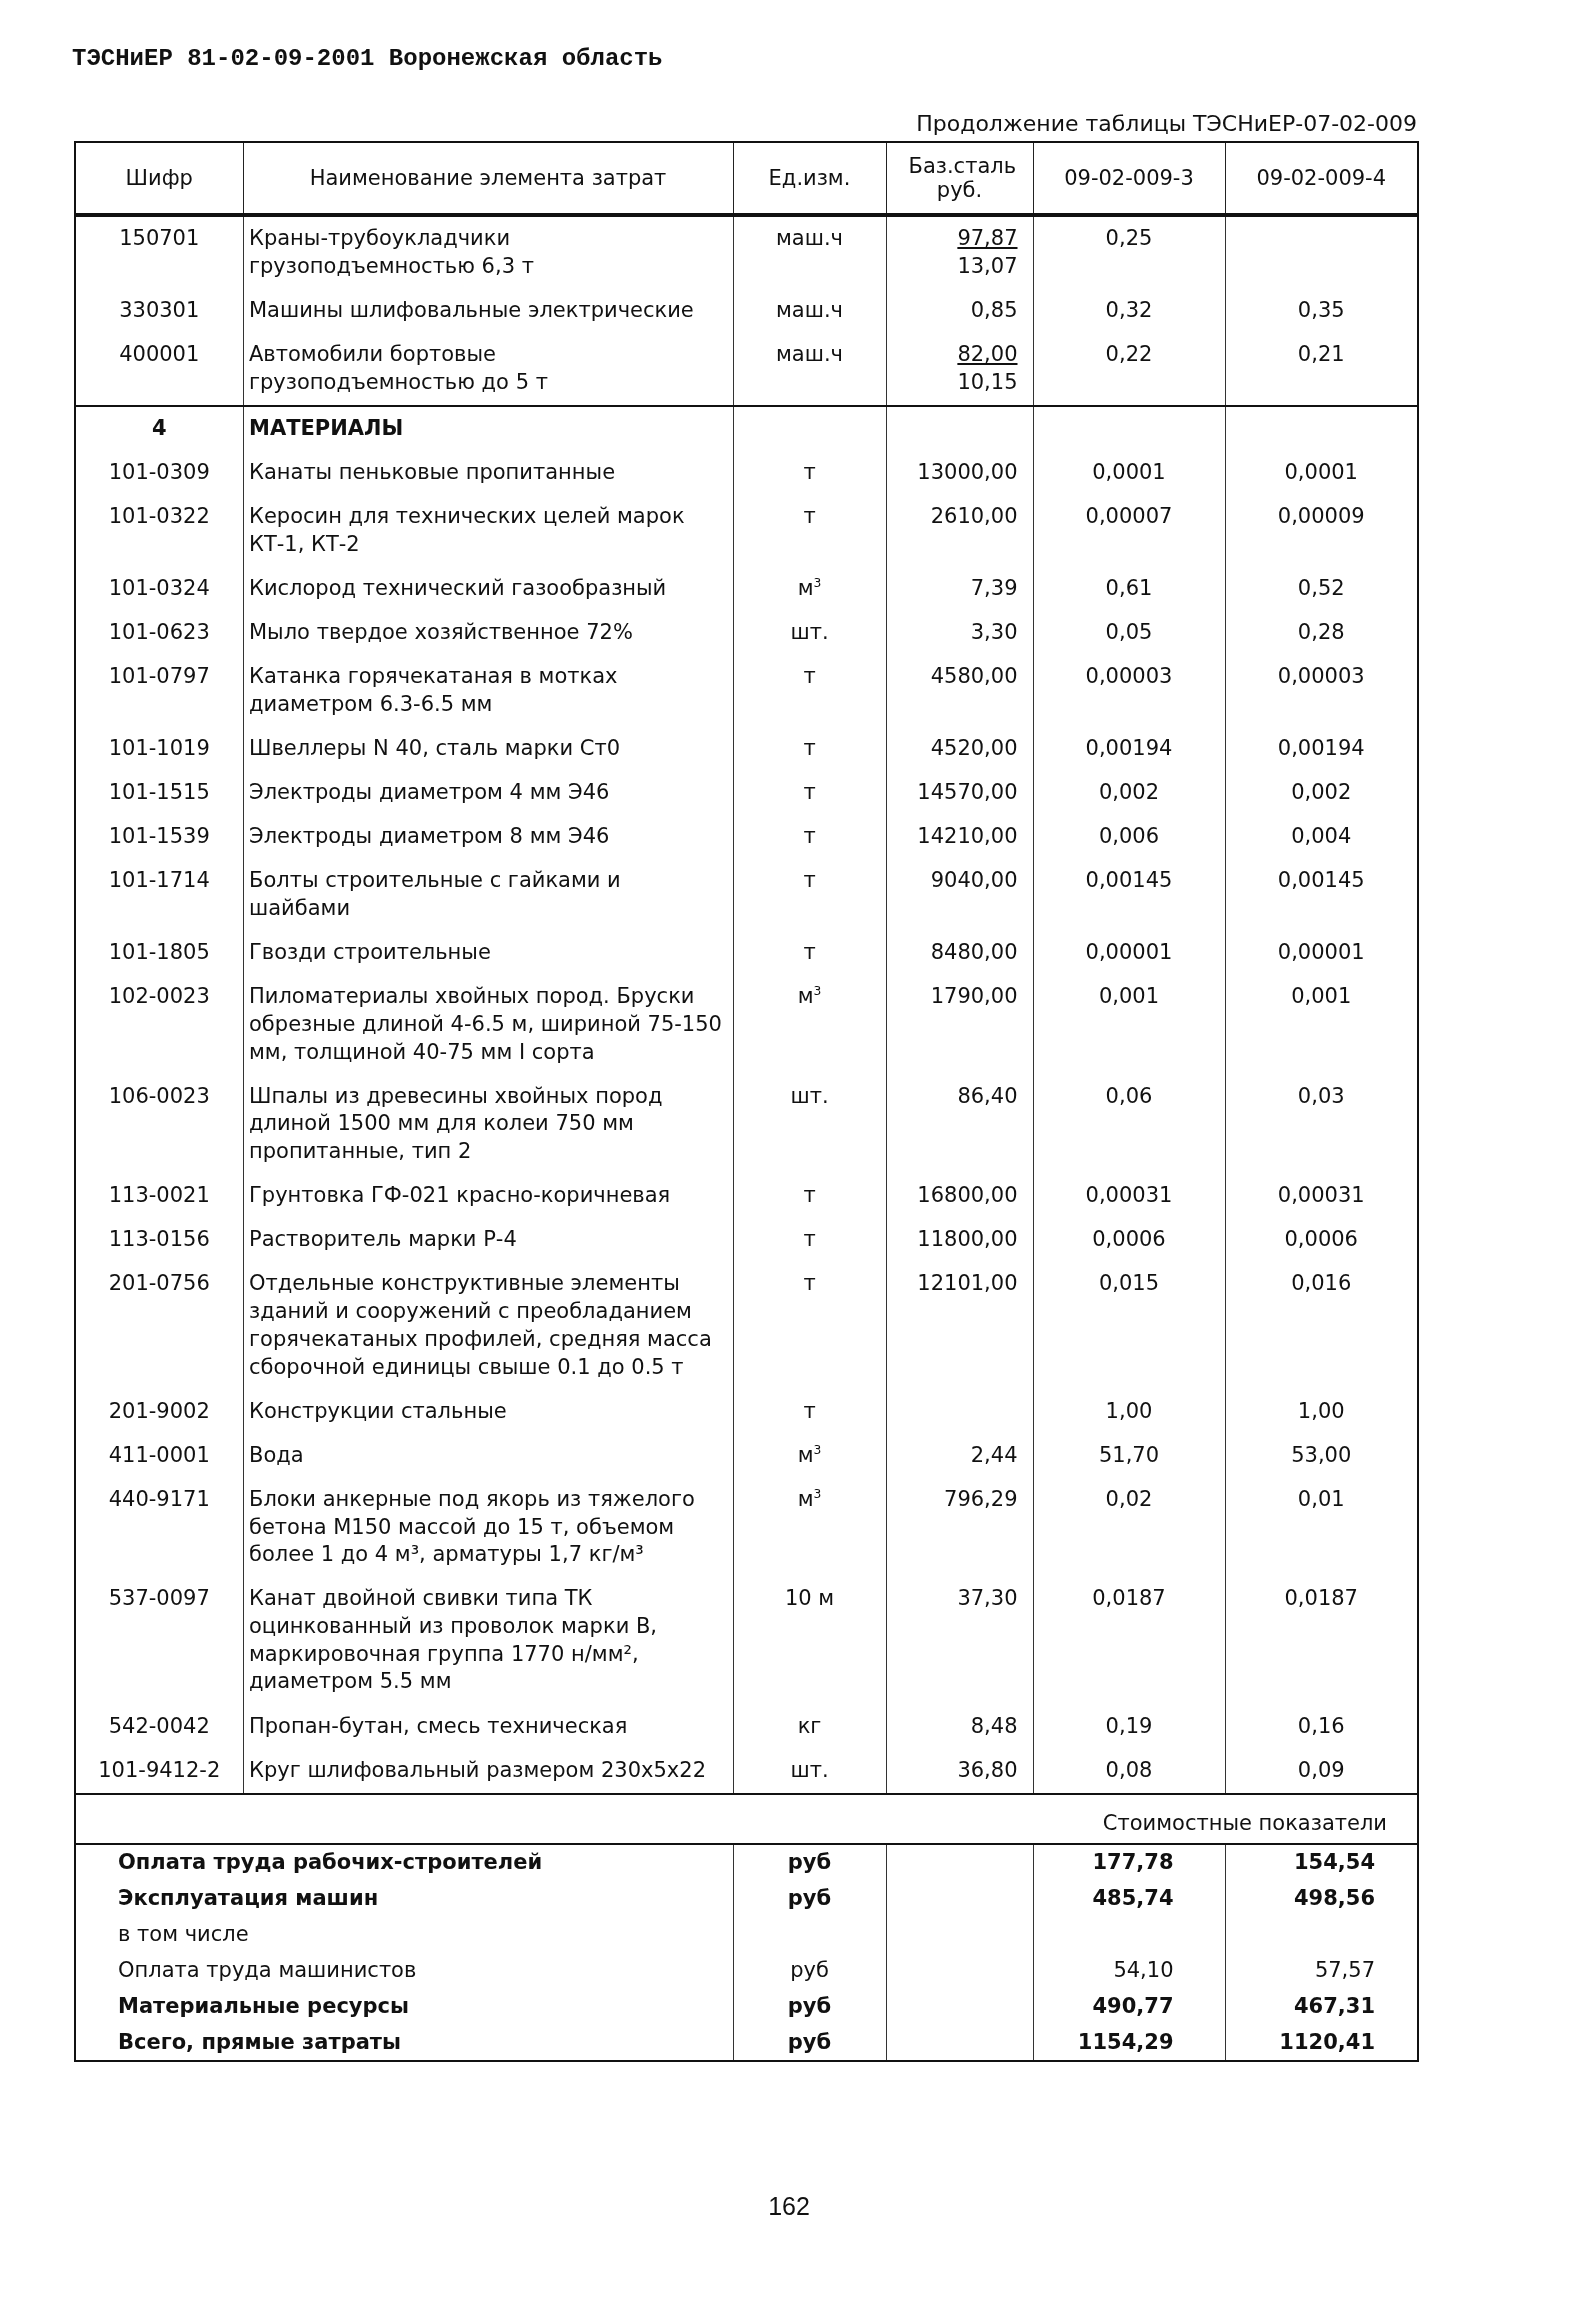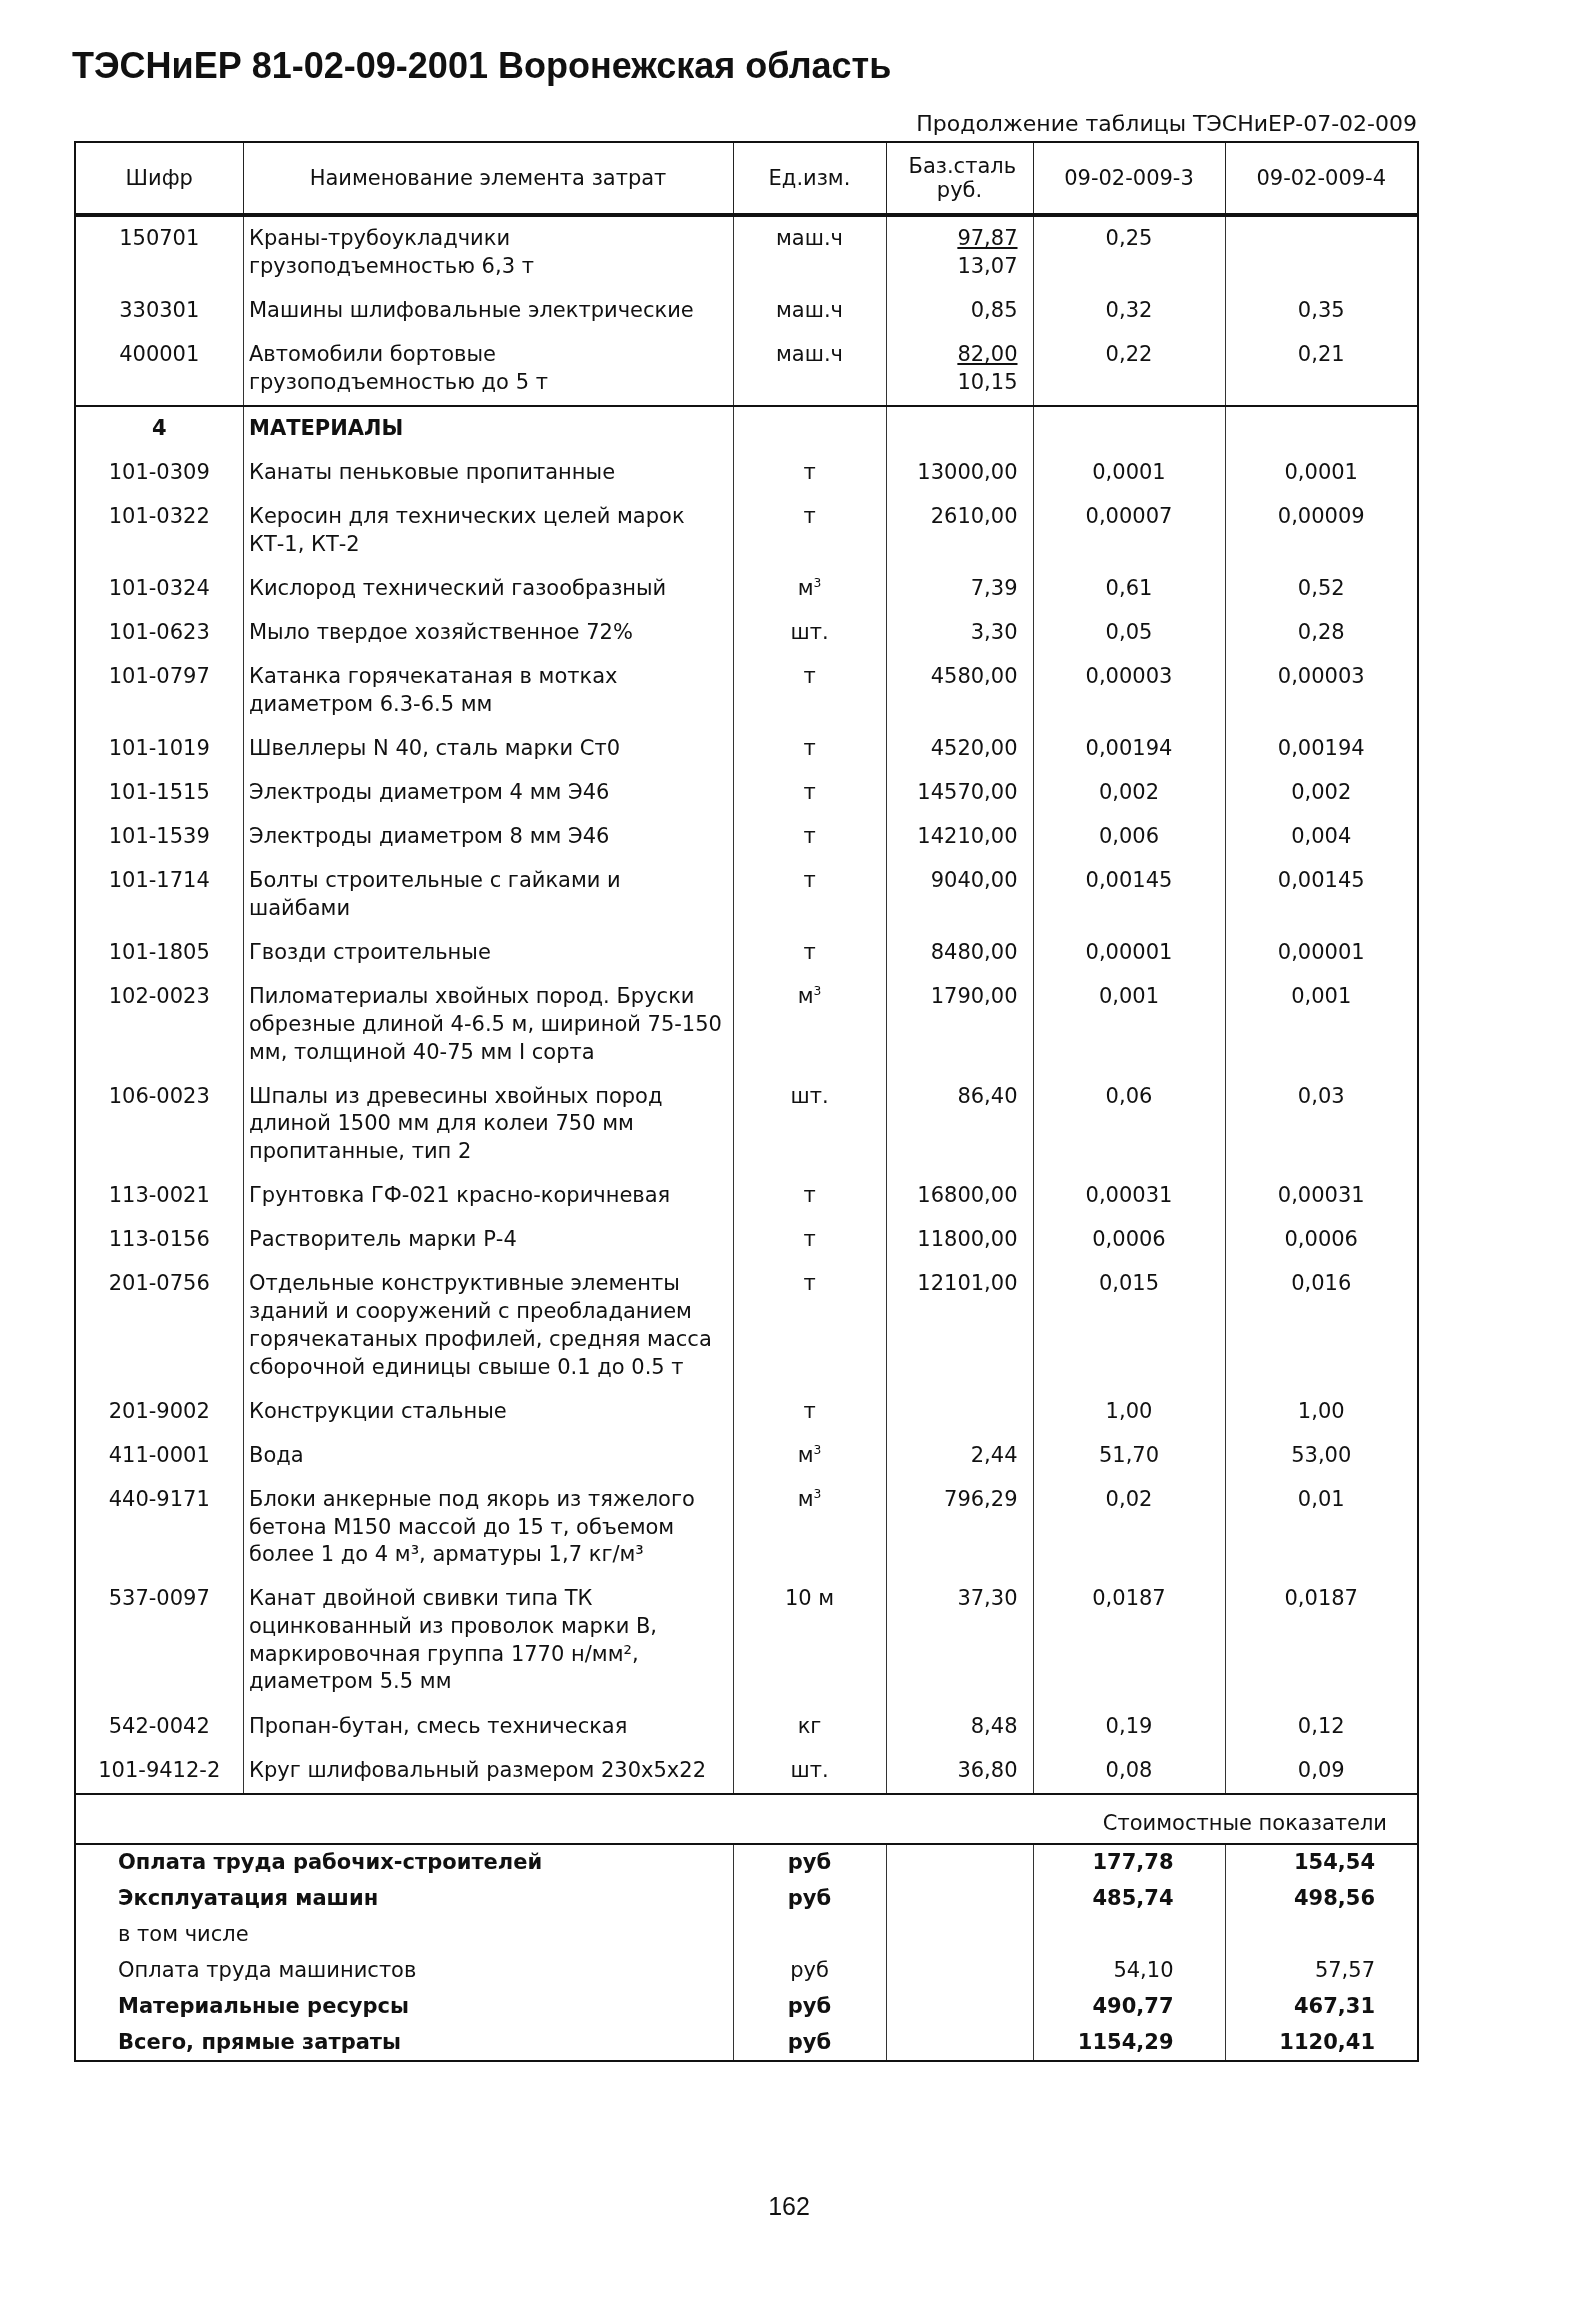--- a/index.html
+++ b/index.html
@@ -1,19 +1,19 @@
 <!DOCTYPE html>
 <html style="font-size:11px"><head>
 <meta charset="utf-8">
 <style>
   html, body { margin: 0; padding: 0; background: #ffffff; }
   body { width: 1578px; height: 2319px; position: relative; overflow: hidden;
          font-family: "DejaVu Sans", sans-serif; color: #111; }
-  .doc-title { position: absolute; left: 72px; top: 45px; font-family: Liberation Sans, sans-serif;
-               font-weight: bold; font-size: 36px; letter-spacing: 0px; }
+  .doc-title { position: absolute; left: 72px; top: 45px; font-family: Liberation Mono, monospace;
+               font-weight: bold; font-size: 24px; letter-spacing: 0px; }
   .continuation { position: absolute; right: 161px; top: 111px; font-size: 22px; font-family: "DejaVu Sans", sans-serif; }
   table.main { position: absolute; left: 74px; top: 141px; width: 1344px; border-collapse: collapse;
                table-layout: fixed; font-size: 21px; border-radius: 20px; }
   table.main col.c1 { width: 168px; }
   table.main col.c2 { width: 490px; }
   table.main col.c3 { width: 153px; }
   table.main col.c4 { width: 147px; }
   table.main col.c5 { width: 192px; }
   table.main col.c6 { width: 193px; }
   table.main { border: 2.7px solid #111; }
@@ -251,21 +251,21 @@
         <td class="price">37,30</td>
         <td class="v3">0,0187</td>
         <td class="v4">0,0187</td>
       </tr>
       <tr>
         <td class="code">542-0042</td>
         <td class="name">Пропан-бутан, смесь техническая</td>
         <td class="unit"><span>кг</span></td>
         <td class="price">8,48</td>
         <td class="v3">0,19</td>
-        <td class="v4">0,12</td>
+        <td class="v4">0,16</td>
       </tr>
       <tr class="sep-bottom">
         <td class="code">101-9412-2</td>
         <td class="name">Круг шлифовальный размером 230х5х22</td>
         <td class="unit"><span>шт.</span></td>
         <td class="price">36,80</td>
         <td class="v3">0,08</td>
         <td class="v4">0,09</td>
       </tr>
     </tbody>

